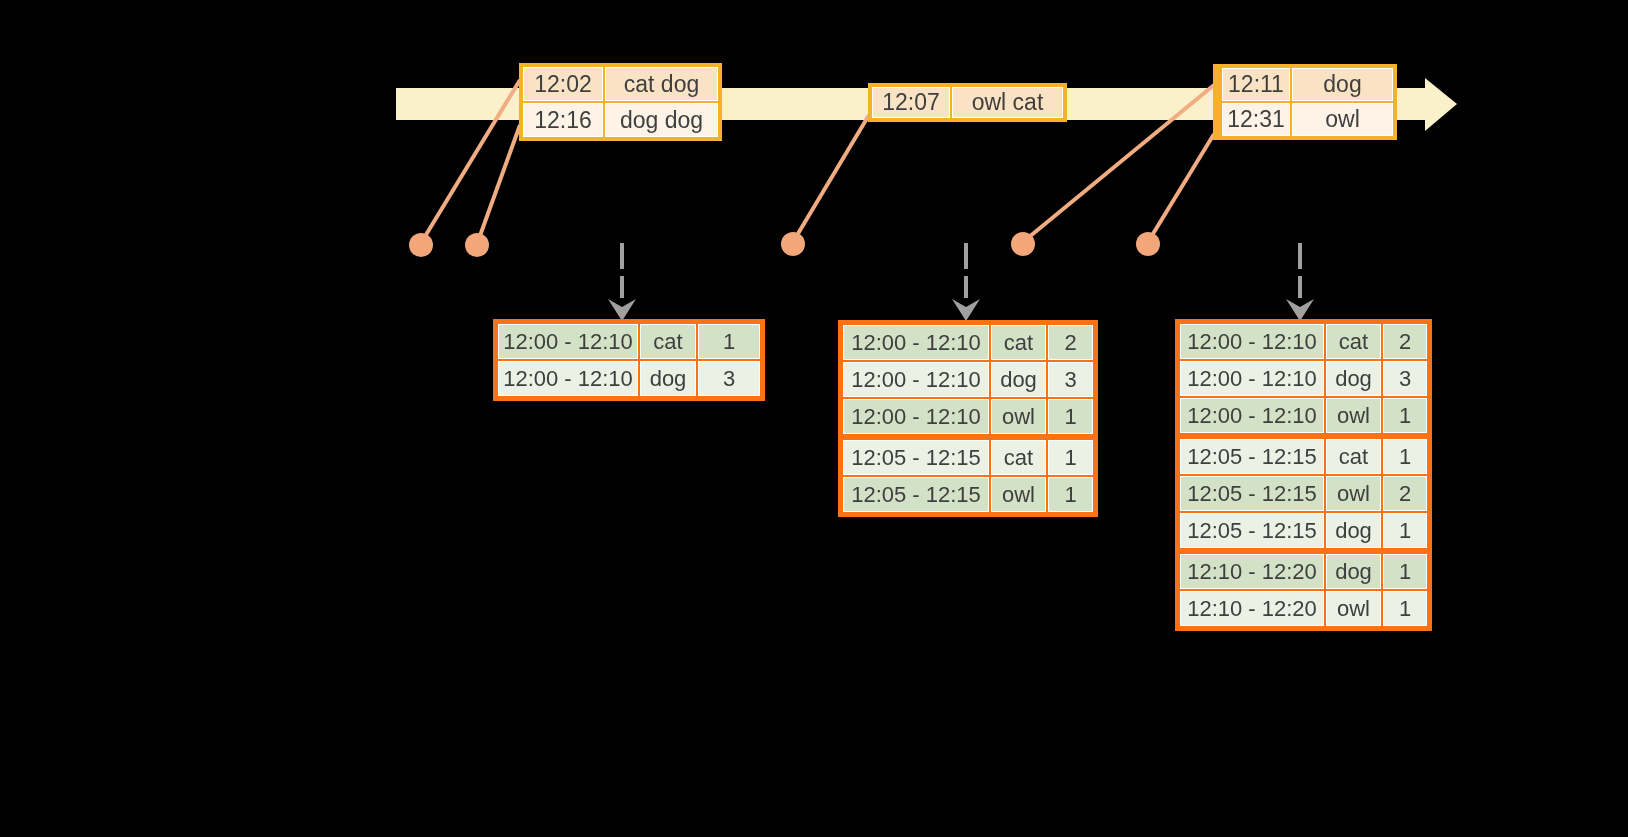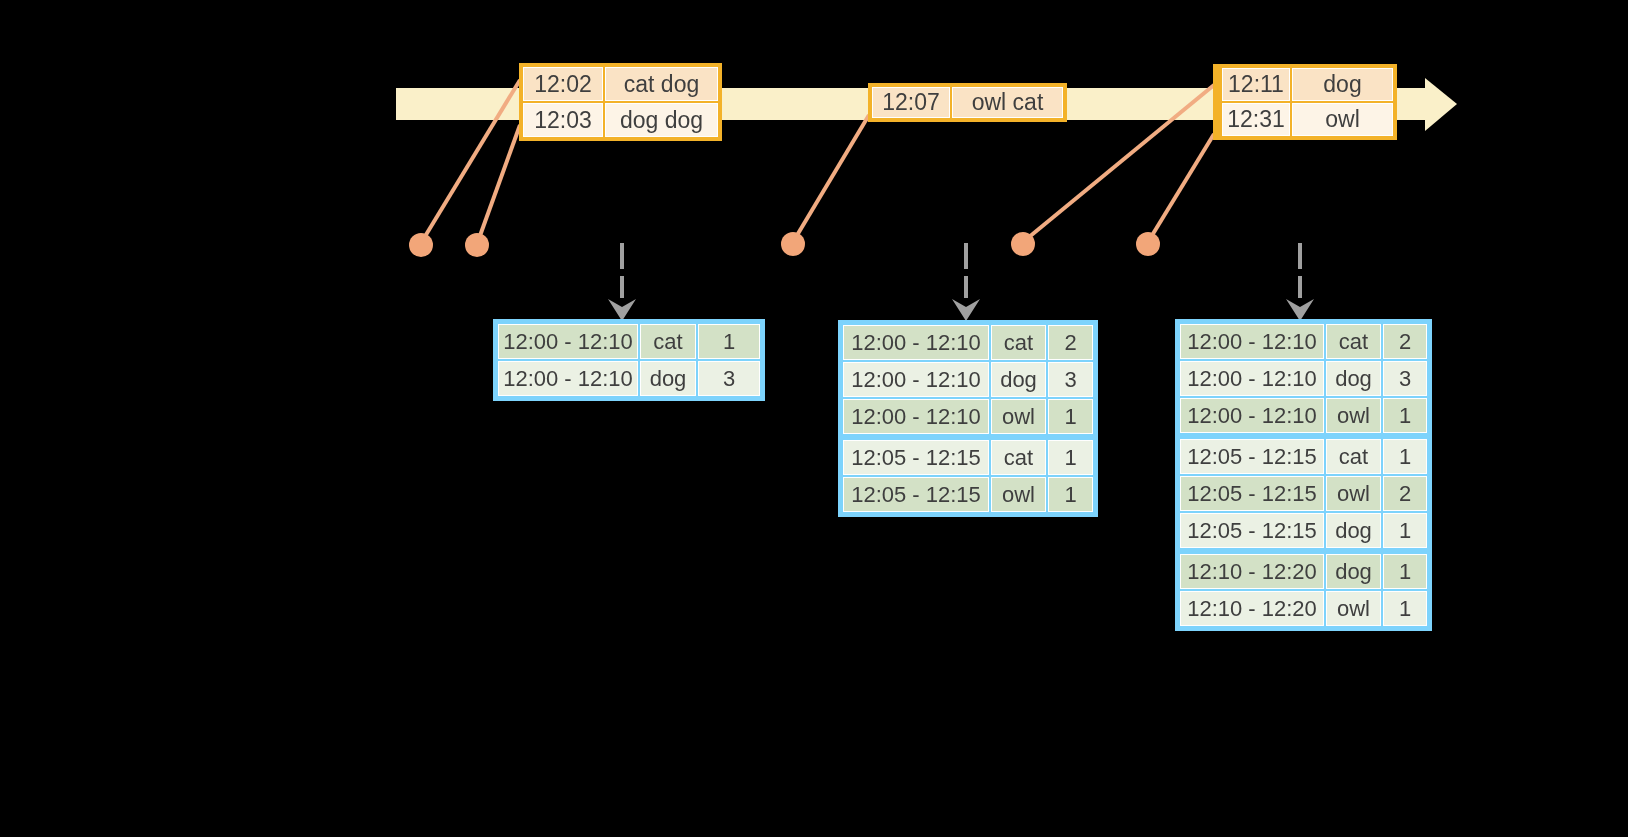--- a/index.html
+++ b/index.html
@@ -3,21 +3,21 @@
 <meta charset="utf-8">
 <style>
   html,body{margin:0;padding:0;background:#000;}
   .canvas{
     position:relative;width:1628px;height:837px;background:#000;overflow:hidden;
     font-family:"Liberation Sans","DejaVu Sans",sans-serif;color:#3F3F3F;
   }
   .overlay{position:absolute;left:0;top:0;}
   .tbl{position:absolute;display:flex;flex-direction:column;box-sizing:border-box;}
   .etable{background:#F3B229;padding:4px;font-size:23px;}
-  .rtable{background:#7dd3fc;padding:5px;font-size:22px;}
+  .rtable{background:#f97316;padding:5px;font-size:22px;}
   .row{display:flex;gap:2px;margin-top:2px;}
   .row:first-child{margin-top:0;}
   .row.group-start{margin-top:6px;}
   .cell{
     border:1px solid #FFFFFF;box-sizing:border-box;height:var(--rh);
     display:flex;align-items:center;justify-content:center;white-space:nowrap;
   }
   .c1{width:var(--c1);} .c2{width:var(--c2);} .c3{width:var(--c3);}
   .etable .dark  .cell{background:#FAE3C5;}
   .etable .light .cell{background:#FDF4E7;}
@@ -59,21 +59,21 @@
       <path d="M1286 299 L1300 321 L1314 299 L1300 307 Z" fill="#A0A0A0"></path>
     </g>
   </svg>
 
   <div class="tbl etable" style="left:519px;top:63px;align-items:center;--rh:34px;--c1:80px;--c2:113px;">
     <div class="row dark">
       <div class="cell c1">12:02</div>
       <div class="cell c2">cat dog</div>
     </div>
     <div class="row light">
-      <div class="cell c1">12:03</div>
+      <div class="cell c1">12:16</div>
       <div class="cell c2">dog dog</div>
     </div>
   </div>
 
   <div class="tbl etable" style="left:868px;top:83px;--rh:31px;--c1:78px;--c2:111px;">
     <div class="row dark">
       <div class="cell c1">12:07</div>
       <div class="cell c2">owl cat</div>
     </div>
   </div>

